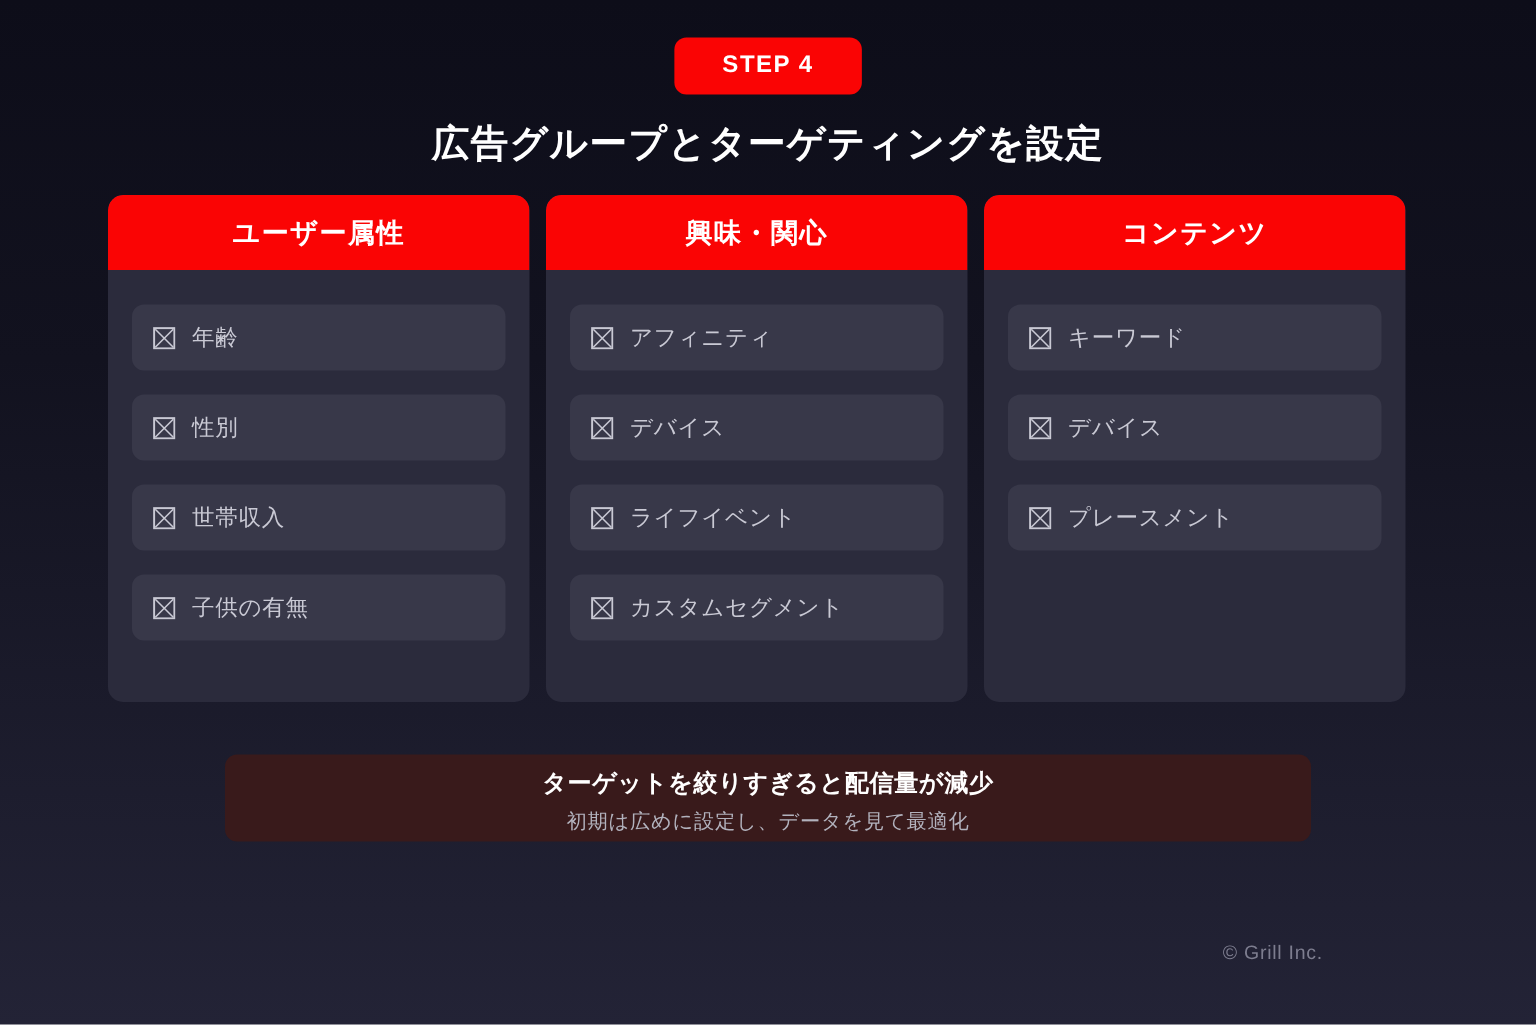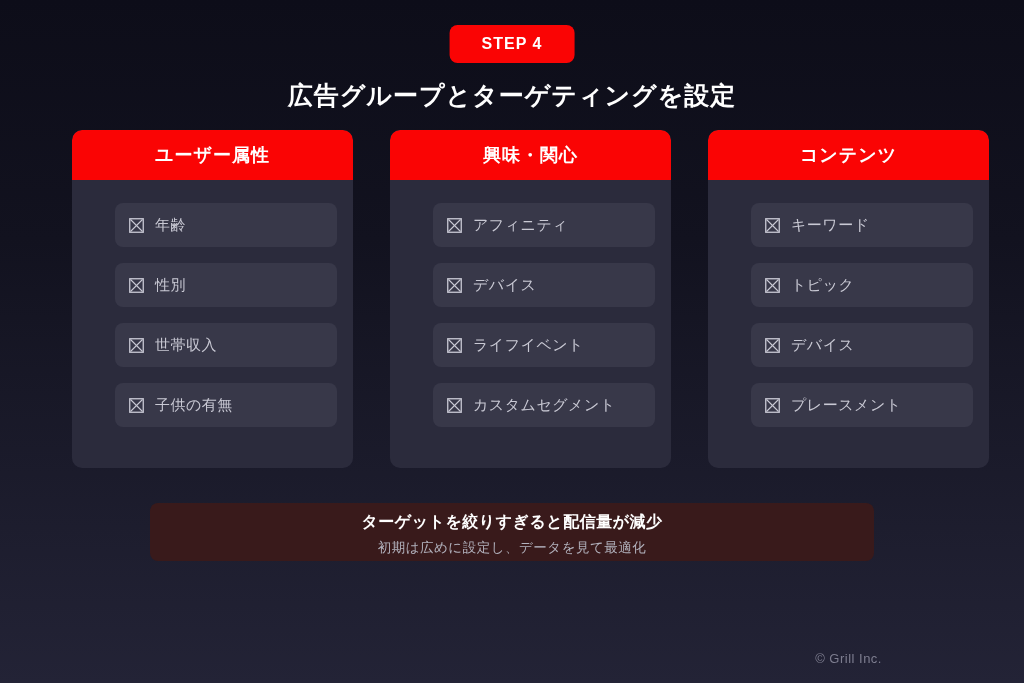--- a/index.html
+++ b/index.html
@@ -20,34 +20,34 @@
   }
 
   .title {
     position: absolute; top: 79px; left: 0; width: 100%;
     text-align: center; color: #ffffff;
     font-size: 25px; font-weight: bold; letter-spacing: 1px;
   }
 
   .columns {
     position: absolute; top: 130px; left: 72px;
-    display: flex; gap: 37px;
+    display: flex; gap: 11px;
   }
   .card {
     width: 281px; height: 338px;
     background: #2b2b3c; border-radius: 10px;
     overflow: hidden;
   }
   .card-header {
     height: 50px; background: #fa0404; color: #ffffff;
     font-size: 18px; font-weight: bold; letter-spacing: 1px;
     display: flex; align-items: center; justify-content: center;
     border-radius: 10px 10px 0 0;
   }
-  .card-body { padding: 23px 16px 0 16px; margin-left: 27px; }
+  .card-body { padding: 23px 16px 0 16px; }
   .item {
     height: 44px; background: #383849; border-radius: 8px;
     margin-bottom: 16px;
     display: flex; align-items: center; gap: 11px;
     padding: 0 14px;
     color: #c9c9d4; font-size: 15px; letter-spacing: 0.5px;
   }
   .tofu { display: inline-flex; flex: none; }
 
   .note {
@@ -57,21 +57,21 @@
     text-align: center; padding-top: 9px;
   }
   .note-title {
     color: #ffffff; font-size: 16px; font-weight: bold; letter-spacing: 0.5px;
   }
   .note-subtitle {
     margin-top: 6px; color: #b2b2bd; font-size: 13.5px; letter-spacing: 0.5px;
   }
 
   .footer {
-    position: absolute; top: 651px; right: 142px;
+    position: absolute; top: 627px; right: 142px;
     color: #7d7d8f; font-size: 13px; letter-spacing: 0.5px;
   }
 </style>
 </head>
 <body>
 
 <div class="slide">
 
   <div class="badge">STEP 4</div>
 
@@ -176,30 +176,20 @@
       <div class="card-body">
         <div class="item">
           <span class="tofu">
               <svg width="15" height="15" viewBox="0 0 15 15">
                 <rect x="0.75" y="0.75" width="13.5" height="13.5" fill="none" stroke="#c9c9d4" stroke-width="1.3"></rect>
                 <line x1="1.5" y1="1.5" x2="13.5" y2="13.5" stroke="#c9c9d4" stroke-width="1.1"></line>
                 <line x1="13.5" y1="1.5" x2="1.5" y2="13.5" stroke="#c9c9d4" stroke-width="1.1"></line>
               </svg>
             </span>
           <span>キーワード</span>
-        </div>
-        <div class="item">
-          <span class="tofu">
-              <svg width="15" height="15" viewBox="0 0 15 15">
-                <rect x="0.75" y="0.75" width="13.5" height="13.5" fill="none" stroke="#c9c9d4" stroke-width="1.3"></rect>
-                <line x1="1.5" y1="1.5" x2="13.5" y2="13.5" stroke="#c9c9d4" stroke-width="1.1"></line>
-                <line x1="13.5" y1="1.5" x2="1.5" y2="13.5" stroke="#c9c9d4" stroke-width="1.1"></line>
-              </svg>
-            </span>
-          <span>トピック</span>
         </div>
         <div class="item">
           <span class="tofu">
               <svg width="15" height="15" viewBox="0 0 15 15">
                 <rect x="0.75" y="0.75" width="13.5" height="13.5" fill="none" stroke="#c9c9d4" stroke-width="1.3"></rect>
                 <line x1="1.5" y1="1.5" x2="13.5" y2="13.5" stroke="#c9c9d4" stroke-width="1.1"></line>
                 <line x1="13.5" y1="1.5" x2="1.5" y2="13.5" stroke="#c9c9d4" stroke-width="1.1"></line>
               </svg>
             </span>
           <span>デバイス</span>

